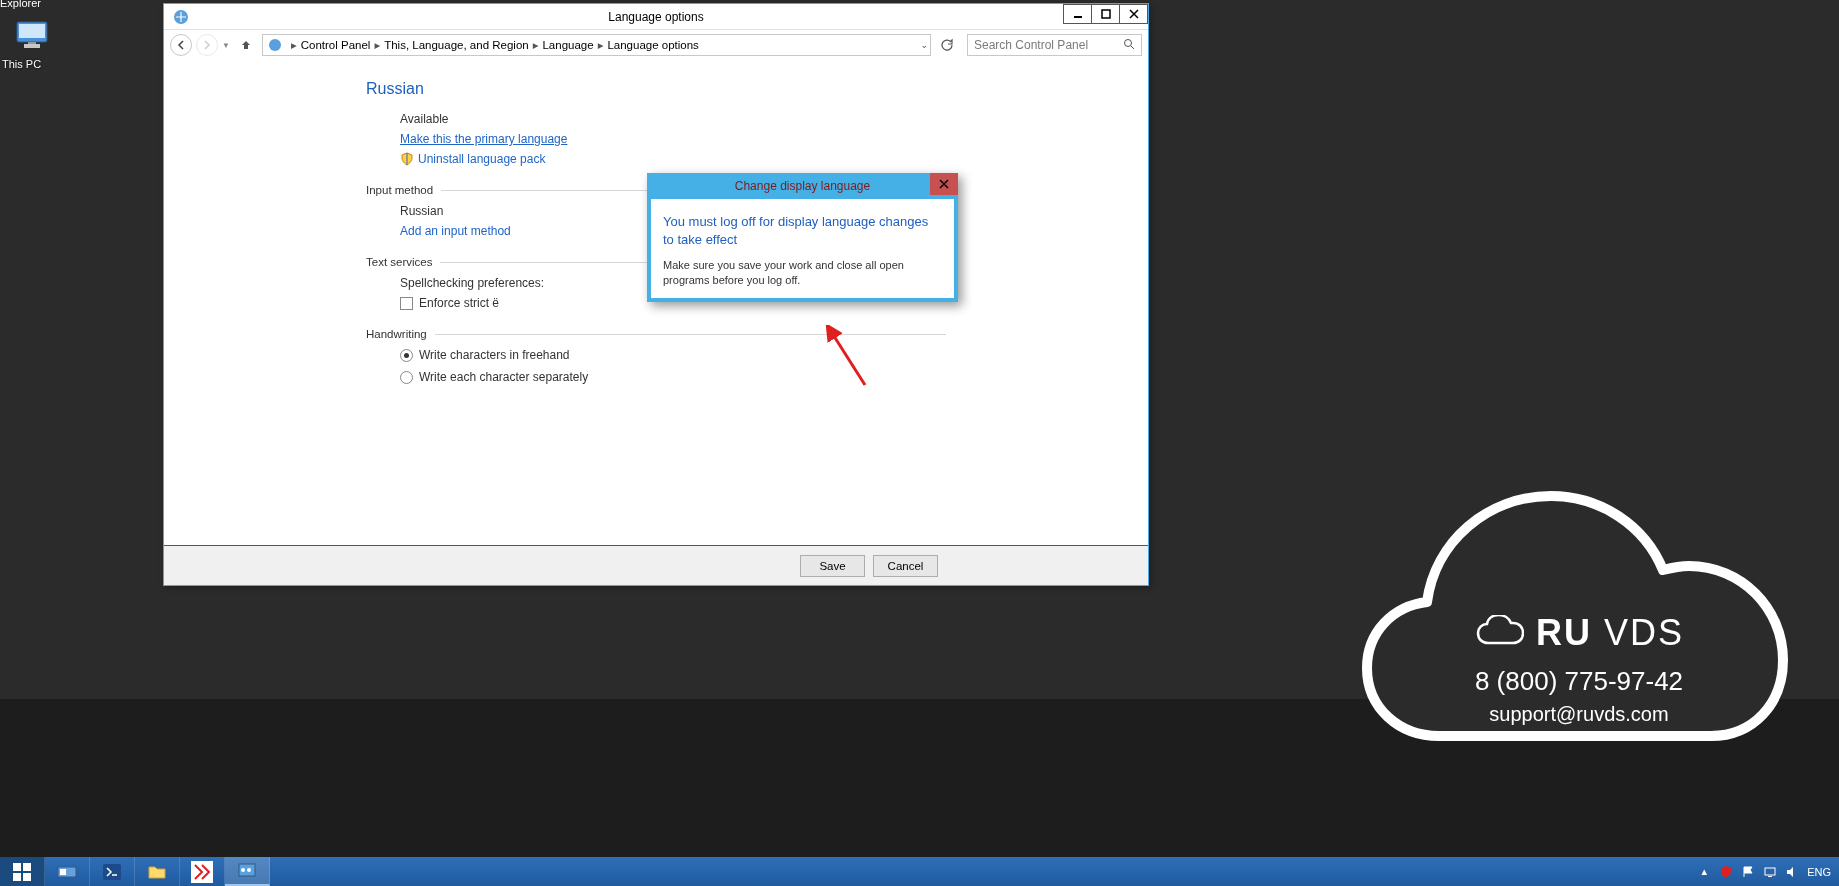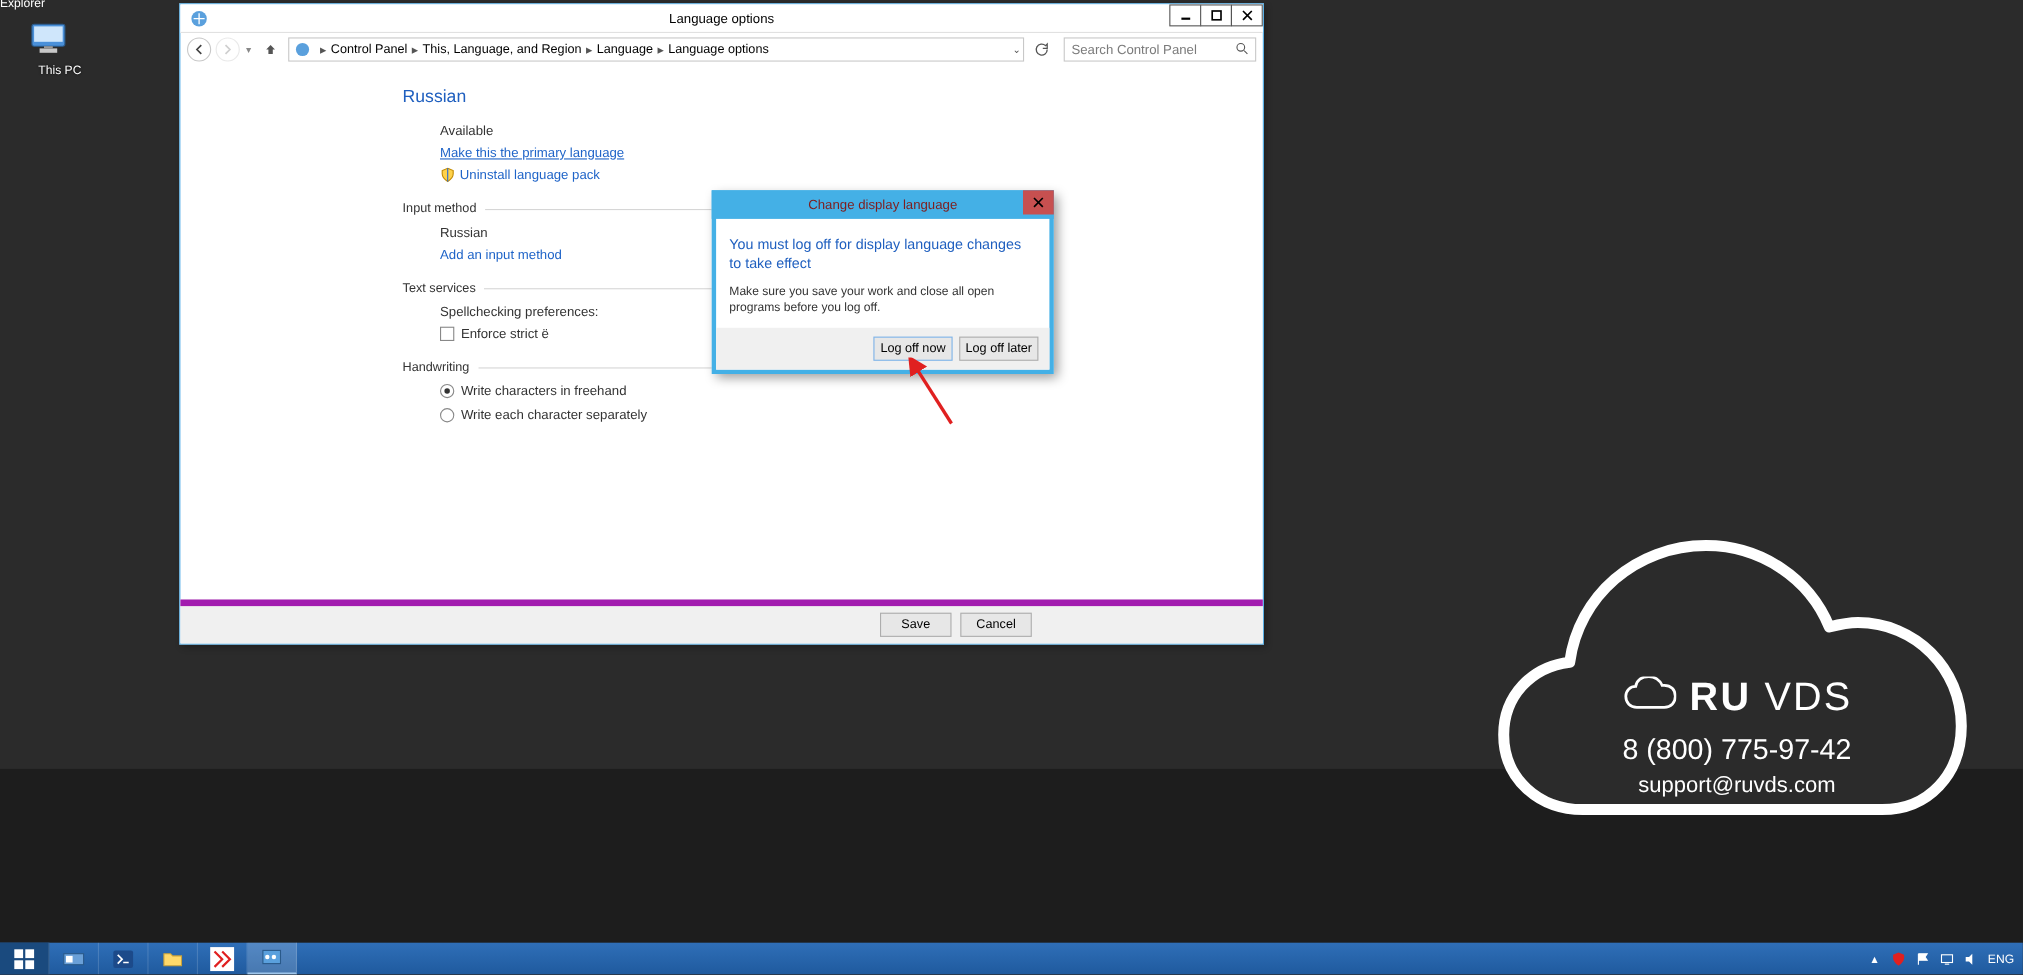--- a/index.html
+++ b/index.html
@@ -1,20 +1,20 @@
 <!DOCTYPE html>
 <html><head>
 <meta charset="utf-8">
 <style>
 * { box-sizing: border-box; margin: 0; padding: 0; font-family: "Segoe UI", Tahoma, sans-serif; }
 html, body { width: 1839px; height: 886px; overflow: hidden; }
 body { background: #2b2b2b; position: relative; }
 
 
-.desktop-icon { position: absolute; top: 18px; left: 14px; width: 60px; text-align: right; color: #fff; font-size: 11px; }
+.desktop-icon { position: absolute; top: 18px; left: 2px; width: 60px; text-align: left; color: #fff; font-size: 11px; }
 .desktop-icon .ico { width: 36px; height: 36px; margin: 0 auto 4px; }
 .desktop-icon .label { text-shadow: 0 0 2px #000; }
 
 
 .window { position: absolute; top: 3px; left: 163px; width: 986px; height: 583px; background: #fff; border: 1px solid #4aa9e5; box-shadow: 2px 2px 6px rgba(0,0,0,.3); display: flex; flex-direction: column; }
 .titlebar { height: 26px; background: #fff; border-bottom: 1px solid #e1e1e1; display: flex; align-items: center; position: relative; }
 .titlebar .icon { width: 18px; height: 18px; margin-left: 8px; }
 .titlebar .title { position: absolute; left: 0; right: 0; text-align: center; font-size: 12px; color: #000; pointer-events: none; }
 .win-buttons { position: absolute; right: 0; top: 0; display: flex; }
 .win-btn { width: 29px; height: 20px; border: 1px solid #555; background: #fff; display: flex; align-items: center; justify-content: center; margin-left: -1px; cursor: default; }
@@ -43,21 +43,21 @@
 .section-body div { margin-bottom:6px; }
 .link { color:#1f64c8; cursor:pointer; }
 .shield-row { display:flex; align-items:center; gap:4px; }
 .shield { width:14px; height:14px; }
 .section { margin-bottom:18px; width: 580px; }
 .checkbox-row, .radio-row { display:flex; align-items:center; gap:6px; }
 .checkbox, .radio { width:13px; height:13px; border:1px solid #888; background:#fff; }
 .radio { border-radius:50%; position:relative; }
 .radio.checked::after { content:''; position:absolute; inset:3px; background:#333; border-radius:50%; }
 
-.footer { height:40px; background:#f0f0f0; border-top:6px solid #a21caf; display:flex; align-items:center; justify-content:flex-end; padding-right:210px; gap:8px; }
+.footer { height:40px; background:#f0f0f0; border-top:1px solid #a21caf; display:flex; align-items:center; justify-content:flex-end; padding-right:210px; gap:8px; }
 .btn { min-width:65px; height:22px; border:1px solid #adadad; background:#e7e7e7; font-size:11.5px; display:flex; align-items:center; justify-content:center; cursor:default; }
 
 
 .dialog { position:absolute; top:173px; left:647px; width:311px; background:#fff; border:4px solid #44b0e6; box-shadow:4px 4px 10px rgba(0,0,0,.4); z-index:5; }
 .dialog .dlg-title { height:26px; background:#44b0e6; margin:-4px -4px 0 -4px; display:flex; align-items:center; justify-content:center; position:relative; font-size:12px; color:#7f1d1d; }
 .dialog .dlg-close { position:absolute; right:0; top:0; width:28px; height:22px; background:#c75050; display:flex; align-items:center; justify-content:center; }
 .dialog .dlg-body { padding: 14px 12px 10px; }
 .dialog .dlg-headline { color:#1f5fbf; font-size:13px; margin-bottom:10px; line-height:1.35; }
 .dialog .dlg-text { font-size:11px; color:#333; line-height:1.35; }
 .dialog .dlg-footer { background:#f0f0f0; padding:8px 10px; display:flex; justify-content:flex-end; gap:6px; margin:0 -0px -0px -0px; }
@@ -254,24 +254,20 @@
     <div class="dlg-close">
         <svg width="10" height="10" viewBox="0 0 10 10">
           <path d="M1 1l8 8M9 1l-8 8" stroke="#000" stroke-width="1.5"></path>
         </svg>
       </div>
   </div>
   <div class="dlg-body">
     <div class="dlg-headline">You must log off for display language changes to take effect</div>
     <div class="dlg-text">Make sure you save your work and close all open programs before you log off.</div>
   </div>
-  <div class="dlg-footer">
-    <div class="btn" style="border-color:#7eb4ea;">Log off now</div>
-    <div class="btn">Log off later</div>
-  </div>
 </div>
 
 <svg class="red-arrow" width="60" height="70">
   <defs>
       <marker id="ah" markerWidth="10" markerHeight="10" refX="2" refY="3" orient="auto">
         <path d="M0 0L6 3L0 6z" fill="#e02020"></path>
       </marker>
     </defs>
   <line x1="45" y1="60" x2="12" y2="8" stroke="#e02020" stroke-width="3" marker-end="url(#ah)"></line>
 </svg>

